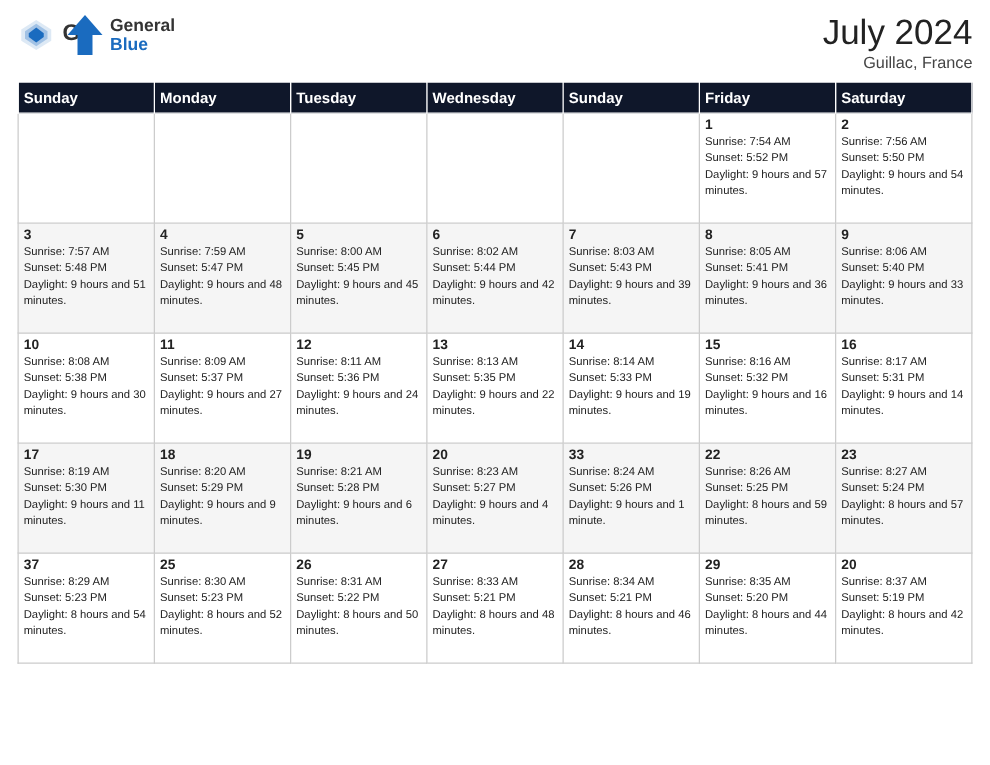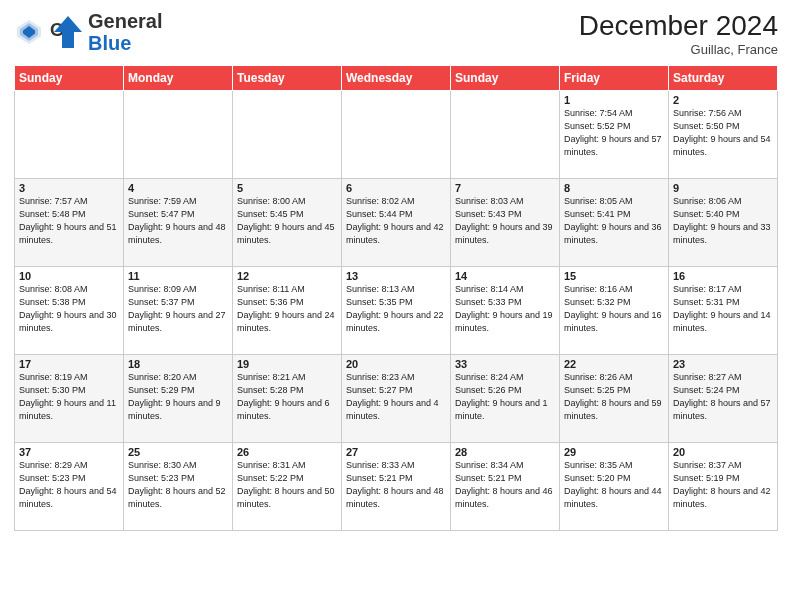--- a/index.html
+++ b/index.html
@@ -20,21 +20,21 @@
       justify-content: space-between;
       align-items: flex-start;
       margin-bottom: 8px;
     }
     .logo {
       display: flex;
       align-items: center;
       gap: 4px;
     }
     .logo-text {
-      font-size: 20px;
+      font-size: 14px;
       font-weight: bold;
       line-height: 1.1;
     }
     .logo-general { color: #333; }
     .logo-blue { color: #1a6bbf; }
     .logo-icon {
       width: 30px;
       height: 30px;
     }
     .title-block {
@@ -72,21 +72,21 @@
       background: #fff;
       height: 88px;
     }
     .calendar tr:nth-child(even) td {
       background: #f5f5f5;
     }
     .calendar tr:nth-child(odd) td {
       background: #fff;
     }
     
-    .calendar thead tr th { background: #ef4444; }
+    .calendar thead tr th { background: #0f172a; }
     .day-num {
       font-weight: bold;
       font-size: 11px;
       display: block;
       margin-bottom: 1px;
     }
     .day-info {
       font-size: 9px;
       line-height: 1.45;
       color: #222;
@@ -119,21 +119,21 @@
         <path d="M20,2 L34,18 L26,18 L26,34 L14,34 L14,18 L6,18 Z" fill="#1a6bbf"></path>
       </svg>
       <div>
         <div class="logo-text">
           <span class="logo-general">General</span><br>
           <span class="logo-blue">Blue</span>
         </div>
       </div>
     </div>
     <div class="title-block">
-      <div class="month-title">December 2024</div>
+      <div class="month-title">July 2024</div>
       <div class="location">Guillac, France</div>
     </div>
   </div>
 
   <table class="calendar">
     <thead>
       <tr>
         <th>Sunday</th>
         <th>Monday</th>
         <th>Tuesday</th>

